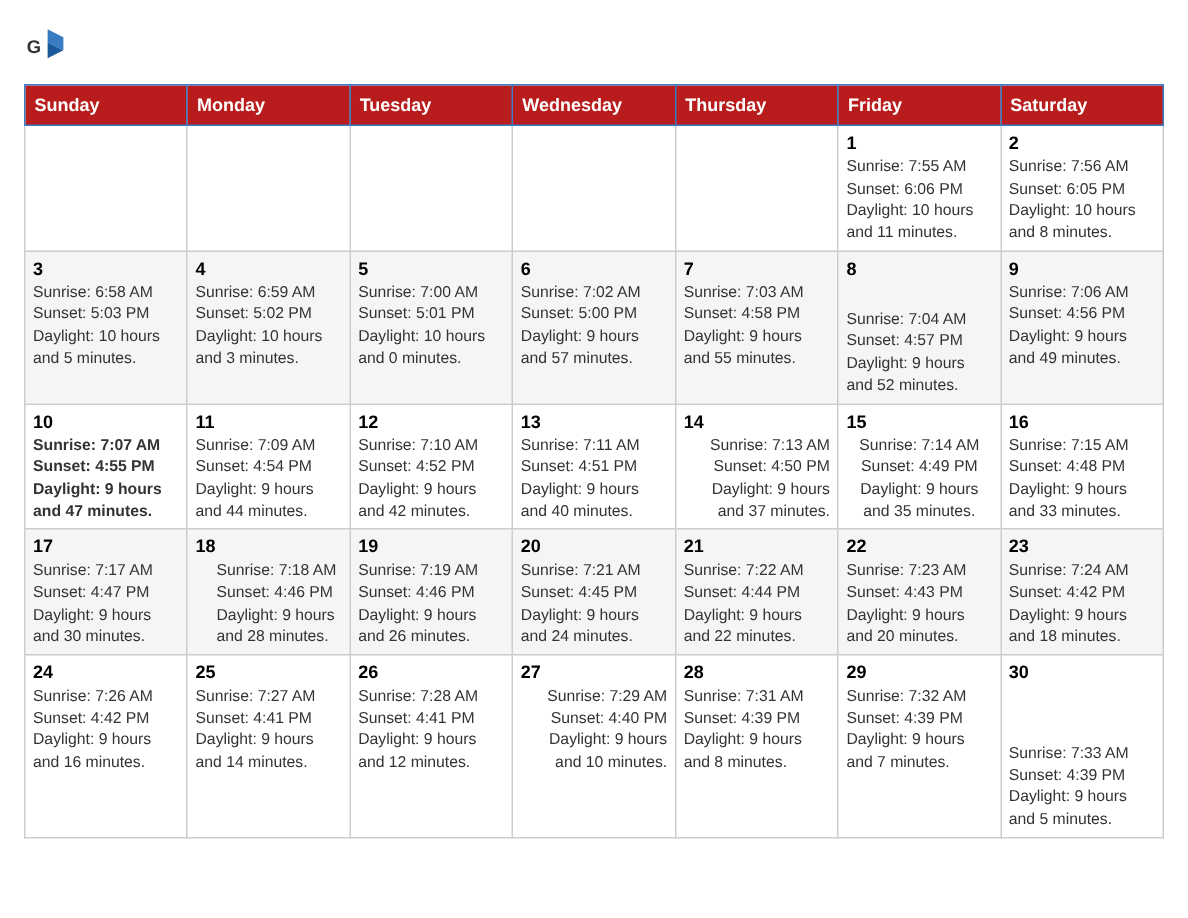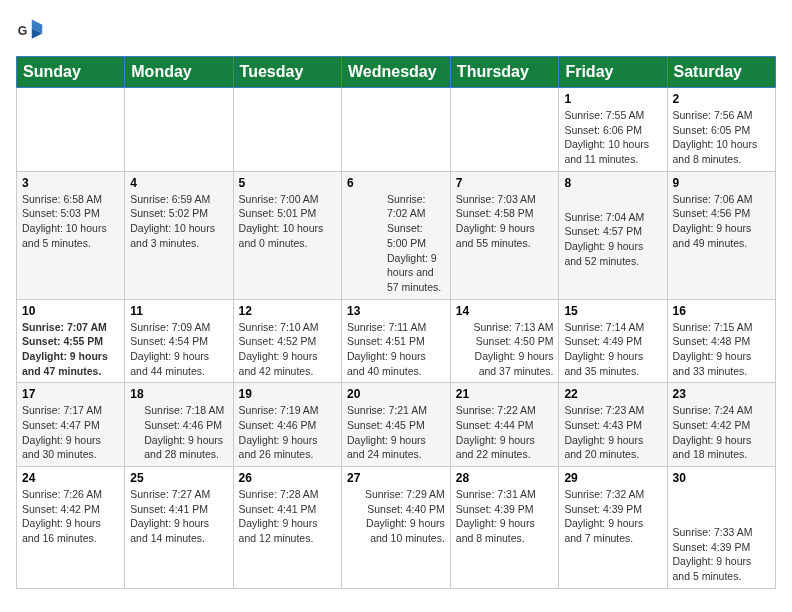--- a/index.html
+++ b/index.html
@@ -48,25 +48,25 @@
     .subtitle {
       font-size: 16px;
       color: #444;
     }
     .calendar {
       width: 100%;
       border-collapse: collapse;
       font-size: 11px;
     }
     .calendar th {
-      background-color: #15803d;
+      background-color: #b91c1c;
       color: #fff;
       text-align: left;
       padding: 6px 6px;
-      font-size: 16px;
+      font-size: 12px;
       font-weight: bold;
       border: 1px solid #3a7cc1;
     }
     .calendar td {
       border: 1px solid #ccc;
       vertical-align: top;
       padding: 4px 5px;
       width: 109px;
       min-height: 80px;
       background: #fff;
@@ -159,21 +159,21 @@
 Daylight: 10 hours and 3 minutes.</div>
         </td>
         <td>
           <span class="day-number">5</span>
           <div class="day-info" style="white-space: pre-wrap;">Sunrise: 7:00 AM
 Sunset: 5:01 PM
 Daylight: 10 hours and 0 minutes.</div>
         </td>
         <td>
           <span class="day-number">6</span>
-          <div class="day-info" style="white-space: pre-wrap; margin-left: 40px;">Sunrise: 7:02 AM
+          <div class="day-info" style="white-space: pre-wrap;">Sunrise: 7:02 AM
 Sunset: 5:00 PM
 Daylight: 9 hours and 57 minutes.</div>
         </td>
         <td>
           <span class="day-number">7</span>
           <div class="day-info" style="white-space: pre-wrap;">Sunrise: 7:03 AM
 Sunset: 4:58 PM
 Daylight: 9 hours and 55 minutes.</div>
         </td>
         <td>
@@ -215,21 +215,21 @@
 Daylight: 9 hours and 40 minutes.</div>
         </td>
         <td>
           <span class="day-number">14</span>
           <div class="day-info" style="white-space: pre-wrap; text-align: right;">Sunrise: 7:13 AM
 Sunset: 4:50 PM
 Daylight: 9 hours and 37 minutes.</div>
         </td>
         <td>
           <span class="day-number">15</span>
-          <div class="day-info" style="white-space: pre-wrap;">Sunrise: 7:14 AM
+          <div class="day-info" style="white-space: pre-wrap; text-align: center;">Sunrise: 7:14 AM
 Sunset: 4:49 PM
 Daylight: 9 hours and 35 minutes.</div>
         </td>
         <td>
           <span class="day-number">16</span>
           <div class="day-info" style="white-space: pre-wrap;">Sunrise: 7:15 AM
 Sunset: 4:48 PM
 Daylight: 9 hours and 33 minutes.</div>
         </td>
       </tr>

